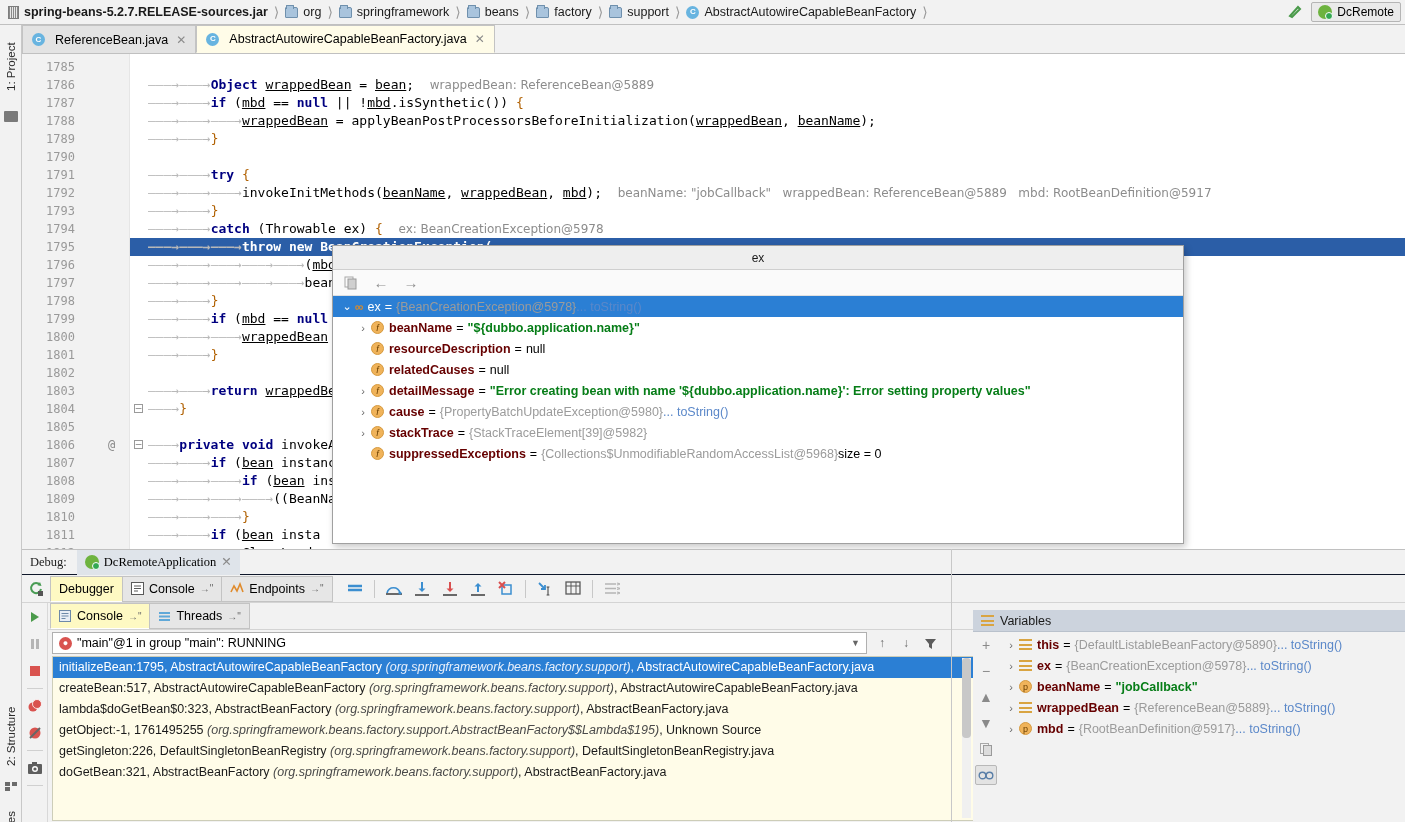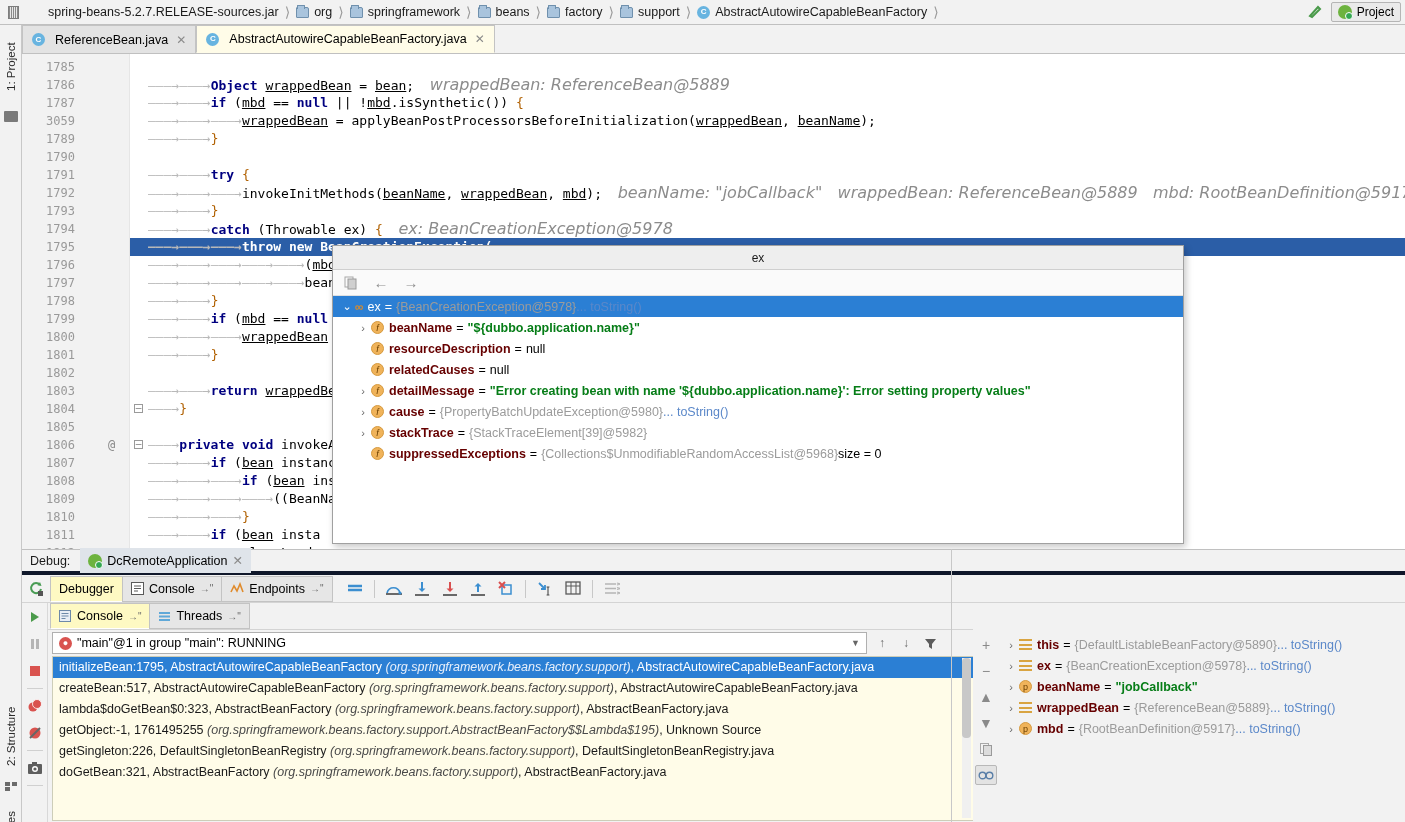--- a/index.html
+++ b/index.html
@@ -12,21 +12,21 @@
   }
 
   
   #breadcrumb-bar {
     position:absolute; left:0; top:0; width:1405px; height:25px;
     background:#f2f2f2; border-bottom:1px solid #c0c0c0;
     display:flex; align-items:center; padding-left:6px;
   }
   .crumb { display:flex; align-items:center; height:25px; padding:0 2px; }
   .crumb-label { font-size:12.5px; color:#1a1a1a; white-space:nowrap; }
-  .crumb.first .crumb-label { font-weight:normal;margin-left:24px; }
+  .crumb.first .crumb-label { font-weight:bold; }
   .crumb-sep { color:#9a9a9a; font-size:14px; padding:0 4px; }
   .ic-jar { width:11px; height:13px; margin-right:5px; position:relative;
             background:repeating-linear-gradient(90deg,#8a8a8a 0 1px,#e8e8e8 1px 2px);
             border:1px solid #7d7d7d; }
   .ic-folder { width:13px; height:11px; margin-right:5px; background:#a9c4dd;
                border:1px solid #6f90ad; border-radius:1px 2px 1px 1px; position:relative; }
   .ic-folder:before { content:""; position:absolute; left:0; top:-3px; width:6px; height:3px;
                background:#a9c4dd; border:1px solid #6f90ad; border-bottom:none; border-radius:1px 1px 0 0;}
   .ic-class { width:13px; height:13px; margin-right:5px; border-radius:50%;
               background:#68b4e0; color:#fff; font-size:8px; font-weight:bold;
@@ -83,21 +83,21 @@
   .at-mark { position:absolute; left:86px; font-family:"DejaVu Sans Mono", monospace;
              font-size:12px; color:#888; height:18px; line-height:18px; }
   .codeline {
     position:absolute; left:126px; height:18px; line-height:18px;
     font-family:"DejaVu Sans Mono", monospace; font-size:13px; color:#000;
     white-space:pre;
   }
   .kw { color:#000080; font-weight:bold; }
   .br { color:#b06000; }
   .fld { text-decoration:underline; }
-  .hint { color:#8c8c8c; font-style:italic; font-size:16px; font-family:"DejaVu Sans", sans-serif; }
+  .hint { color:#8c8c8c; font-size:12px; font-family:"DejaVu Sans", sans-serif; }
   .tabarrow { color:#b8b8b8; }
   #exec-line {
     position:absolute; left:126px; top:222px; width:1257px; height:18px;
     background:#2b5ea7;
   }
   #exec-line-text {
     position:absolute; left:126px; top:222px; height:18px; line-height:18px;
     font-family:"DejaVu Sans Mono", monospace; font-size:13px; color:#ffffff;
     white-space:pre; font-weight:bold;
   }
@@ -149,21 +149,21 @@
   .vnull { color:#000; }
   .tostr { color:#5b88c9; }
   .vsize { color:#000; }
 
   
   #debug-panel {
     position:absolute; left:22px; top:549px; width:1383px; height:273px;
     background:#f2f2f2; border-top:1px solid #c0c0c0;
   }
   #debug-head { height:25px; display:flex; align-items:center; padding-left:8px; gap:10px;
-                border-bottom:4px solid #0f172a; }
+                border-bottom:1px solid #0f172a;font-family:Liberation Serif, serif; }
   #debug-label { font-size:12.5px; color:#1a1a1a; }
   #debug-app-tab { display:flex; align-items:center; gap:5px; height:25px; padding:0 8px;
                    background:#dfe4ea; font-size:12.5px; }
   #debug-toolbar-row { height:28px; display:flex; align-items:center; border-bottom:1px solid #d4d4d4; }
   #rerun-btn { width:28px; height:28px; display:flex; align-items:center; justify-content:center; }
   .dtab {
     display:flex; align-items:center; gap:5px; height:26px; padding:0 8px;
     border:1px solid #c3c3c3; font-size:12.5px; background:#e6e6e6; margin-right:-1px;
   }
   .dtab.active { background:#fef9c3; border-bottom-color:#ffffff; }
@@ -275,21 +275,21 @@
       <span class="crumb-sep">⟩</span>
     </div>
   <div id="breadcrumb-right">
     <div class="hammer-icon">
       <svg width="16" height="16" viewBox="0 0 16 16">
           <path d="M3 12 L11 3 L13 5 L5 13 Z" fill="none" stroke="#4a9a4a" stroke-width="2"></path>
         </svg>
     </div>
     <div class="runcfg">
       <span class="spring-leaf"></span>
-      <span>Project</span>
+      <span>DcRemote</span>
     </div>
   </div>
 </div>
 
 <div id="editor-tabs">
     <div class="etab">
       <span class="ic-class">C</span>
       <span>ReferenceBean.java</span>
       <span class="xclose">✕</span>
     </div>
@@ -317,21 +317,21 @@
   <div class="vtab" id="vtab-fav" style="top:775px; height:40px;">
     <span>ites</span>
   </div>
 </div>
 
 <div id="editor">
   <div id="gutter">
       <div class="ln" style="top:4px;">1785</div>
       <div class="ln" style="top:22px;">1786</div>
       <div class="ln" style="top:40px;">1787</div>
-      <div class="ln" style="top:58px;">3059</div>
+      <div class="ln" style="top:58px;">1788</div>
       <div class="ln" style="top:76px;">1789</div>
       <div class="ln" style="top:94px;">1790</div>
       <div class="ln" style="top:112px;">1791</div>
       <div class="ln" style="top:130px;">1792</div>
       <div class="ln" style="top:148px;">1793</div>
       <div class="ln" style="top:166px;">1794</div>
       <div class="ln" style="top:184px;">1795</div>
       <div class="ln" style="top:202px;">1796</div>
       <div class="ln" style="top:220px;">1797</div>
       <div class="ln" style="top:238px;">1798</div>
@@ -656,20 +656,28 @@
         <div class="frame-row"><span>getObject:-1, 1761495255</span> <span class="pkg">(org.springframework.beans.factory.support.AbstractBeanFactory$$Lambda$195)</span><span>, Unknown Source</span></div>
         <div class="frame-row"><span>getSingleton:226, DefaultSingletonBeanRegistry</span> <span class="pkg">(org.springframework.beans.factory.support)</span><span>, DefaultSingletonBeanRegistry.java</span></div>
         <div class="frame-row"><span>doGetBean:321, AbstractBeanFactory</span> <span class="pkg">(org.springframework.beans.factory.support)</span><span>, AbstractBeanFactory.java</span></div>
       </div>
     <div id="frames-scroll">
       <div id="frames-thumb"></div>
     </div>
   </div>
 
   <div id="vars-pane">
+    <div id="vars-header">
+      <span class="lines-ic">
+          <i></i>
+          <i></i>
+          <i></i>
+        </span>
+      <span>Variables</span>
+    </div>
     <div id="vars-toolcol">
       <span class="vtool">+</span>
       <span class="vtool">−</span>
       <span class="vtool">▲</span>
       <span class="vtool">▼</span>
       <span class="vtool">
         <svg width="13" height="13" viewBox="0 0 13 13">
             <rect x="0.5" y="0.5" width="8" height="10" fill="none" stroke="#a8a8a8"></rect>
             <rect x="3.5" y="2.5" width="8" height="10" fill="#dcdcdc" stroke="#9a9a9a"></rect>
           </svg>

